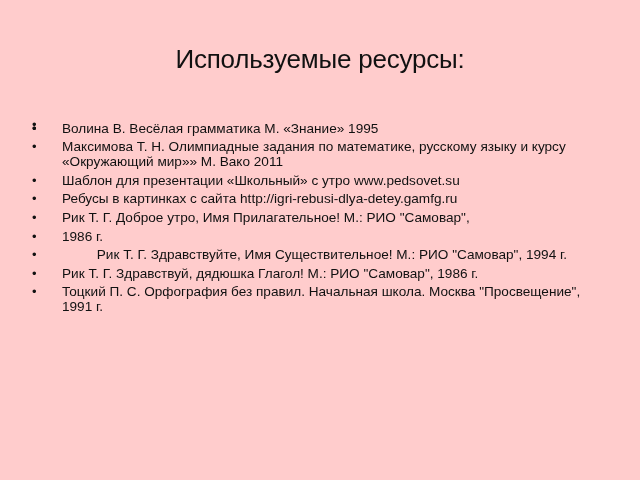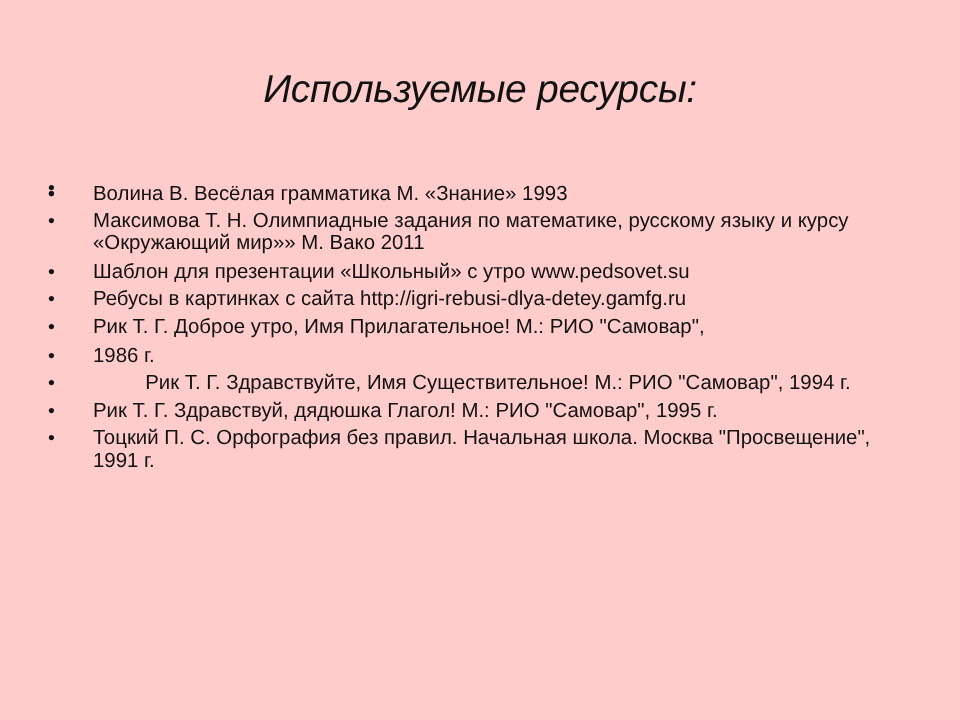--- a/index.html
+++ b/index.html
@@ -19,21 +19,20 @@
       position: absolute;
       top: 44px;
       left: 0;
       width: 640px;
       text-align: center;
       font-size: 26px;
       font-weight: normal;
       color: #111111;
       margin: 0;
       letter-spacing: -0.2px;
-      font-style: italic;
     }
     .content {
       position: absolute;
       top: 117px;
       left: 32px;
       width: 580px;
       margin: 0;
       padding: 0;
       list-style: none;
     }
@@ -59,21 +58,21 @@
 
 <ul class="content">
   <li>
     <span class="bullet">•</span>
   </li>
   <li>
     <span class="bullet">•</span>
   </li>
   <li>
     <span class="bullet">•</span>
-    <span>Волина В. Весёлая грамматика М. «Знание» 1993</span>
+    <span>Волина В. Весёлая грамматика М. «Знание» 1995</span>
   </li>
   <li>
     <span class="bullet">•</span>
     <span>Максимова Т. Н. Олимпиадные задания по математике, русскому языку и курсу «Окружающий мир»» М. Вако 2011</span>
   </li>
   <li>
     <span class="bullet">•</span>
     <span>Шаблон для презентации «Школьный» с утро www.pedsovet.su</span>
   </li>
   <li>
@@ -87,19 +86,19 @@
   <li>
     <span class="bullet">•</span>
     <span>1986 г.</span>
   </li>
   <li>
     <span class="bullet">•</span>
     <span style="white-space: pre-wrap; margin-left: 31px;"> Рик Т. Г. Здравствуйте, Имя Существительное! М.: РИО "Самовар", 1994 г.</span>
   </li>
   <li>
     <span class="bullet">•</span>
-    <span>Рик Т. Г. Здравствуй, дядюшка Глагол! М.: РИО "Самовар", 1995 г.</span>
+    <span>Рик Т. Г. Здравствуй, дядюшка Глагол! М.: РИО "Самовар", 1986 г.</span>
   </li>
   <li>
     <span class="bullet">•</span>
     <span>Тоцкий П. С. Орфография без правил. Начальная школа. Москва "Просвещение", 1991 г.</span>
   </li>
 </ul>
 
 </body></html>

